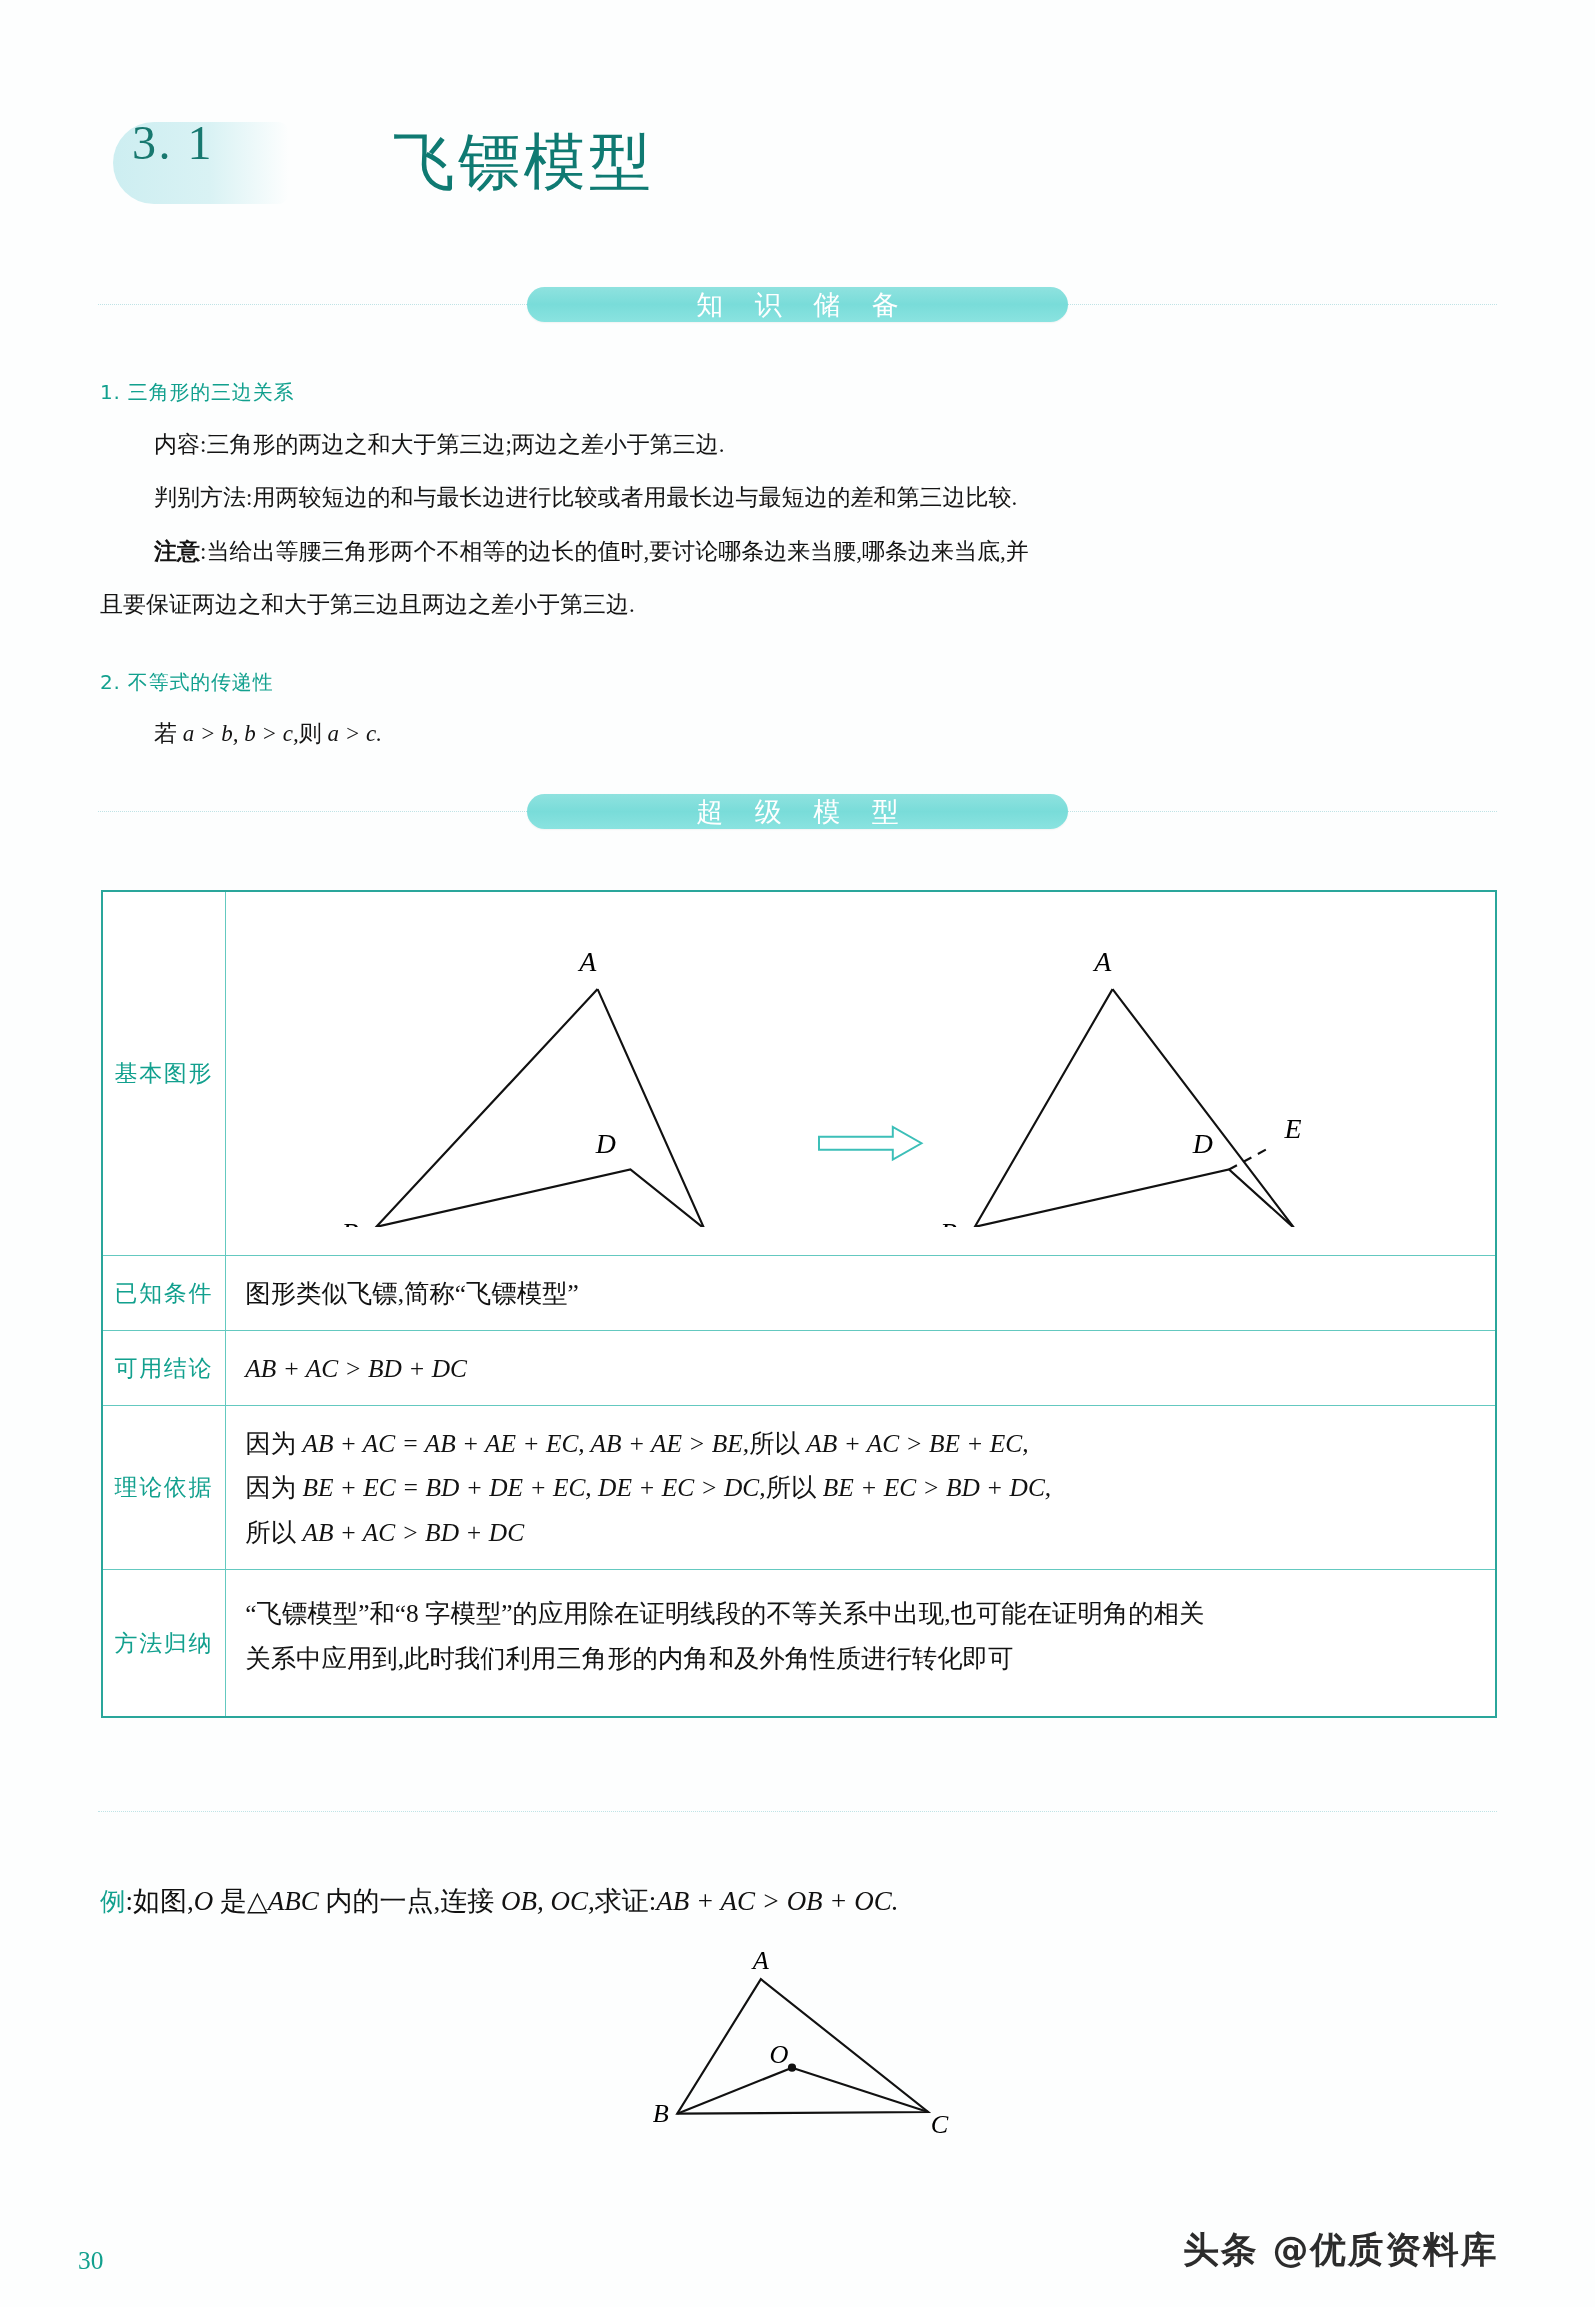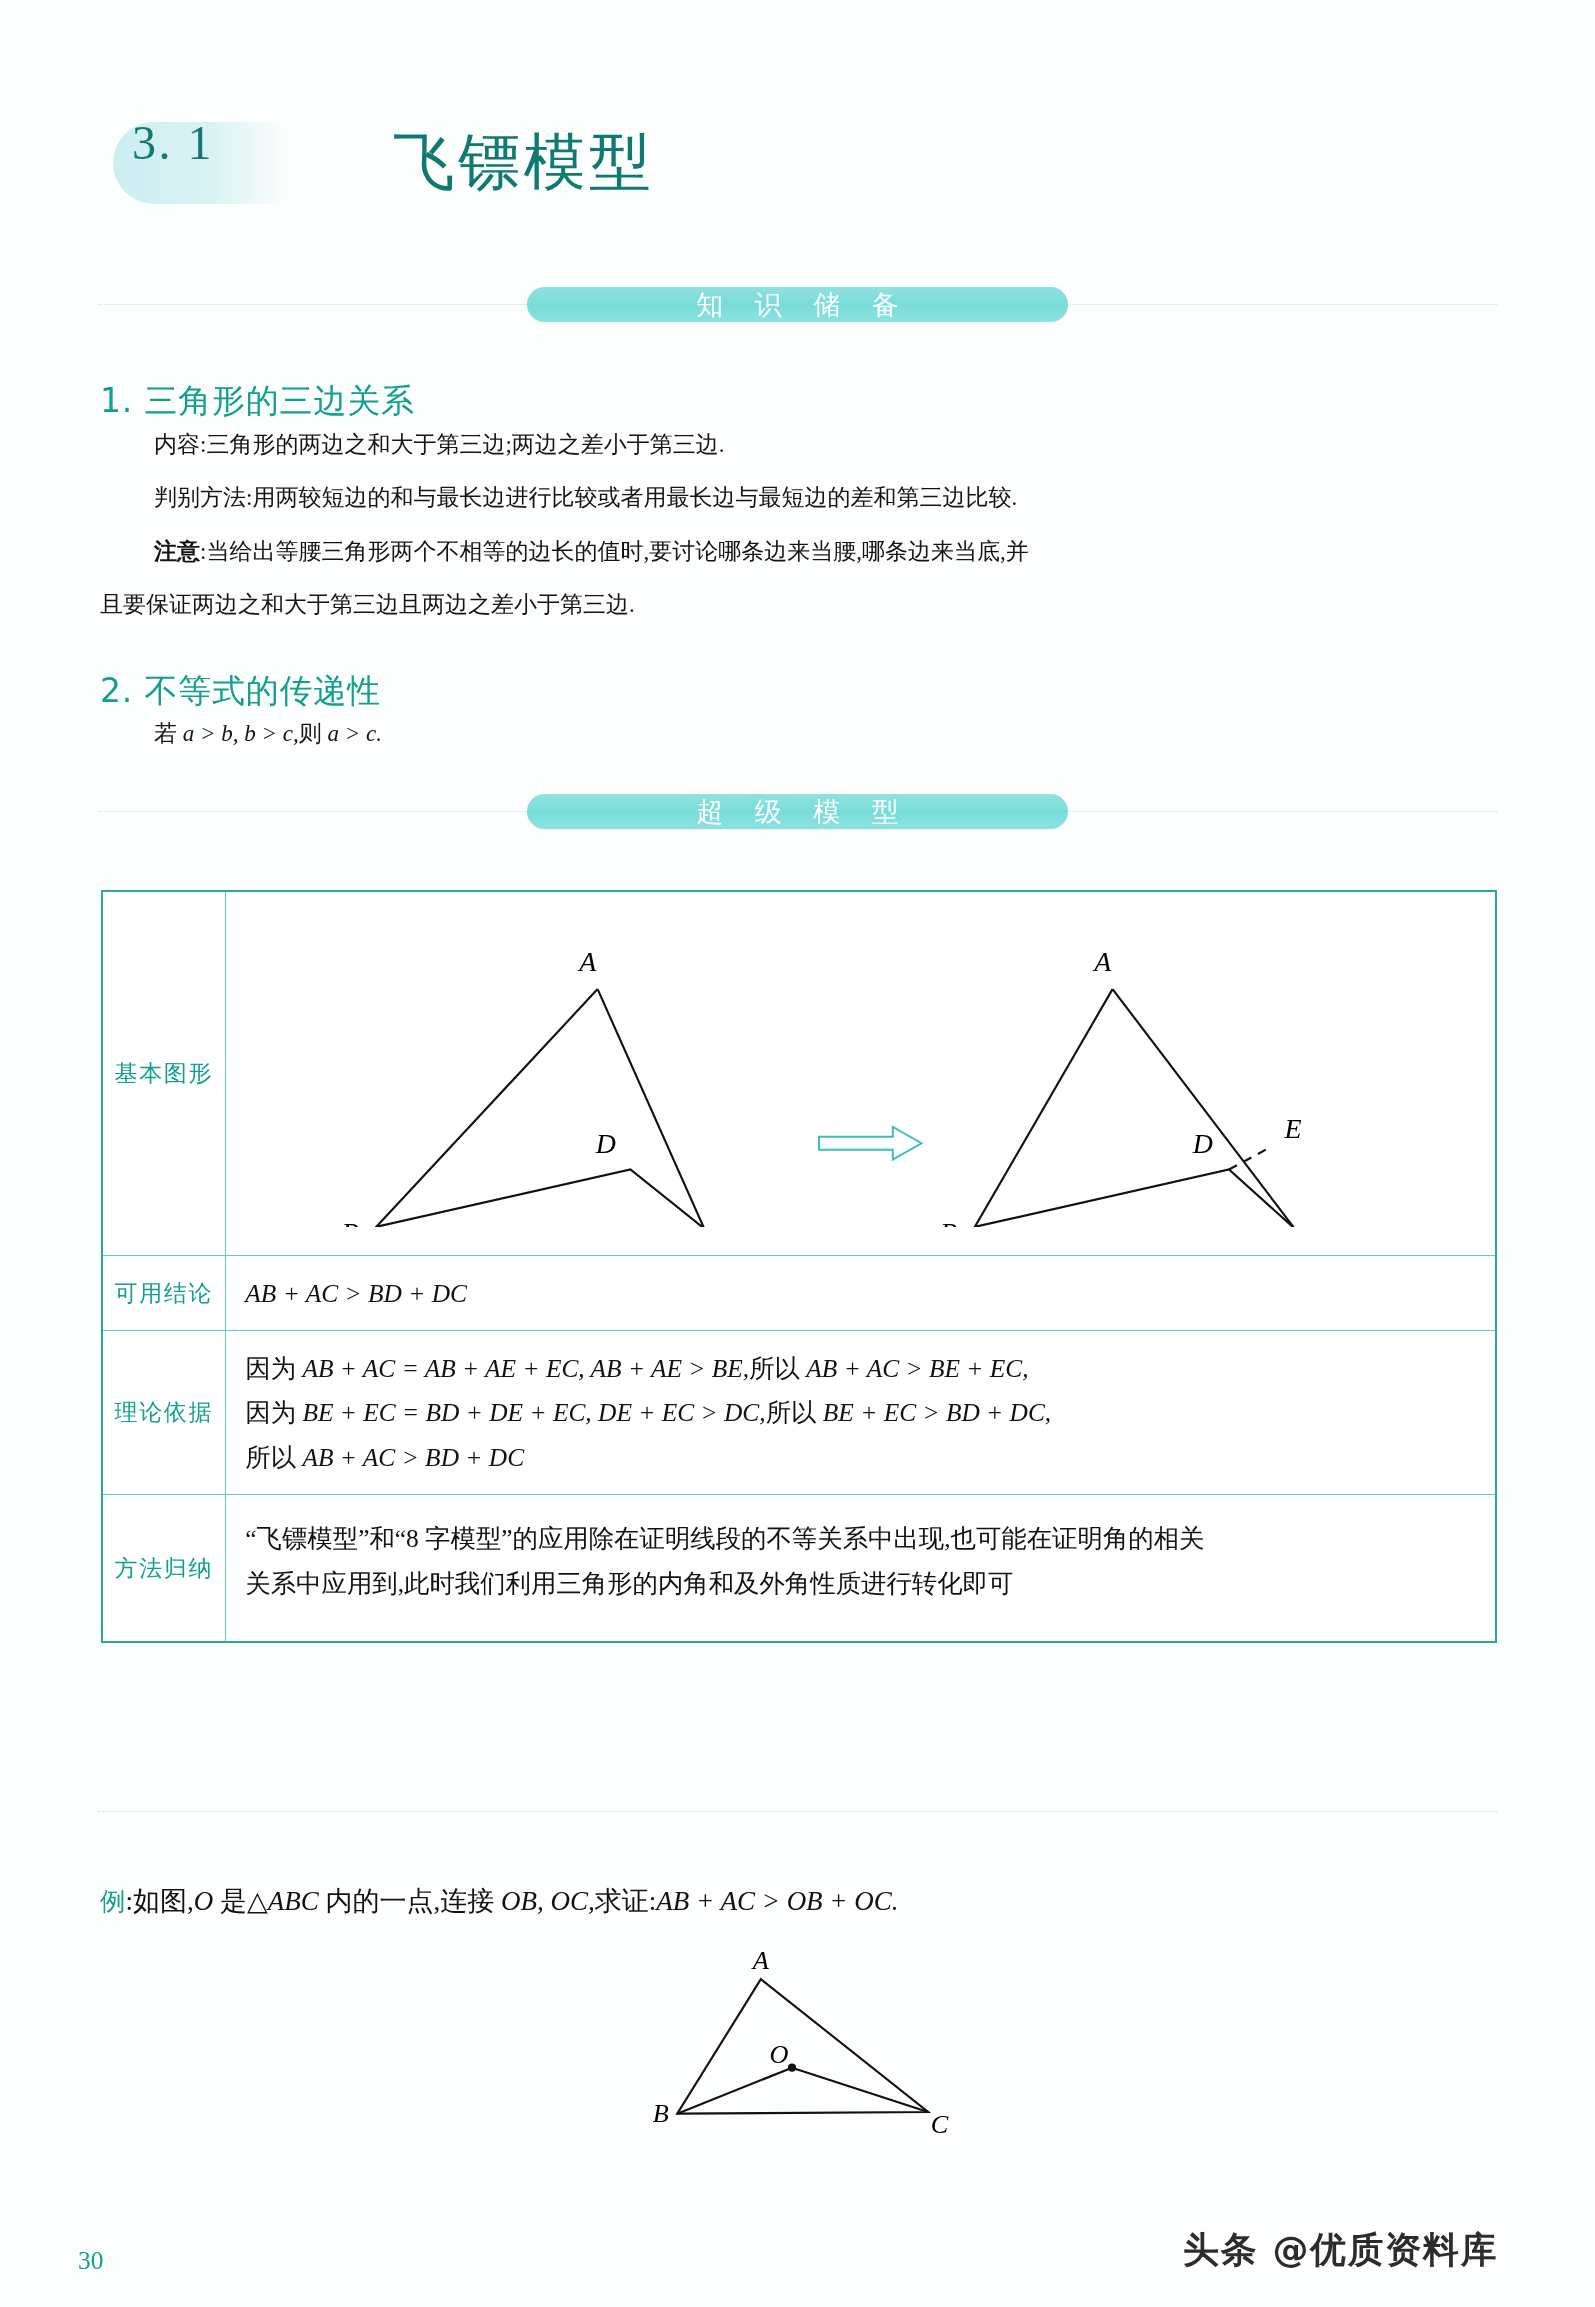--- a/index.html
+++ b/index.html
@@ -92,21 +92,21 @@
     display: flex;
     align-items: center;
     justify-content: center;
     box-shadow: 0 0.8px 1.6px rgba(0,0,0,0.06);
   }
 
   
   .kp-heading {
     position: absolute;
     color: #12a08e;
-    font-size: 33px;
+    font-size: 20px;
     font-family: "DejaVu Sans", sans-serif;
     letter-spacing: 0.8px;
     white-space: nowrap;
   }
   .para {
     position: absolute;
     font-size: 23px;
     line-height: 1.62;
     color: #141414;
     font-family: "Liberation Serif", serif;
@@ -256,20 +256,24 @@
           </g>
           <text x="1046" y="78" font-size="34" text-anchor="middle">A</text>
           <text x="858" y="408" font-size="34" text-anchor="middle">B</text>
           <text x="1308" y="424" font-size="34" text-anchor="middle">C</text>
           <text x="1168" y="300" font-size="34" text-anchor="middle">D</text>
           <text x="1278" y="282" font-size="34" text-anchor="middle">E</text>
         </svg>
       </td>
     </tr>
 
+    <tr>
+      <td class="lbl">已知条件</td>
+      <td class="val">图形类似飞镖,简称“飞镖模型”</td>
+    </tr>
 
 
     <tr>
       <td class="lbl">可用结论</td>
       <td class="val">
         <i>AB + AC &gt; BD + DC</i>
       </td>
     </tr>
 
     <tr>

